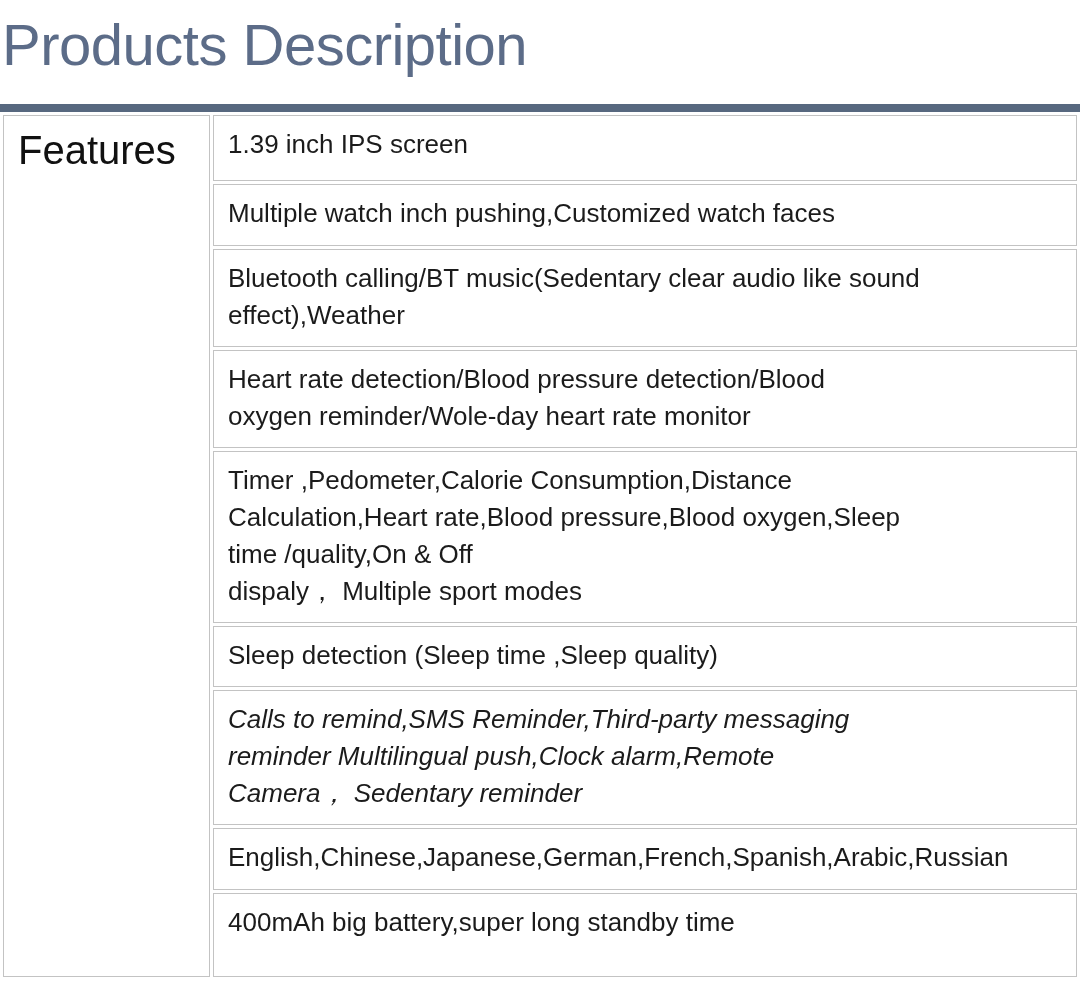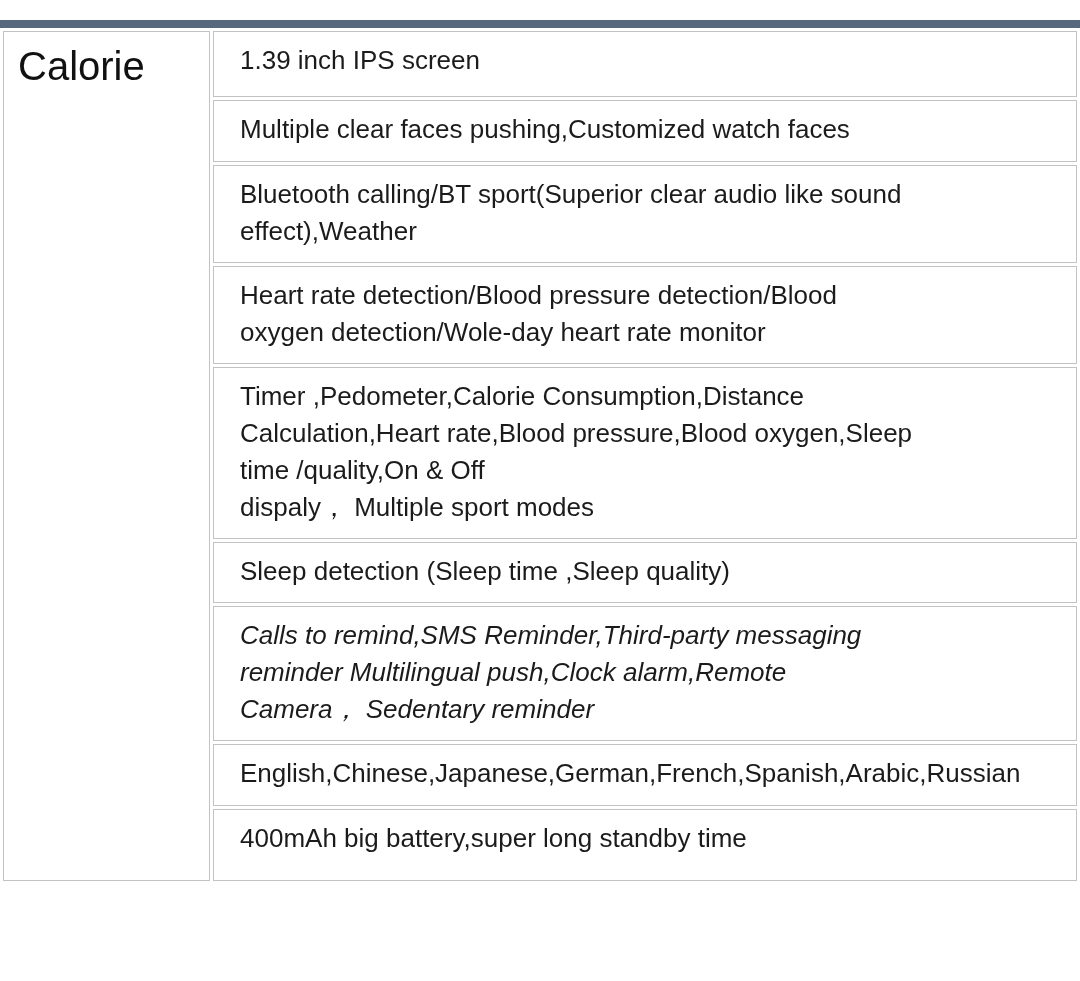--- a/index.html
+++ b/index.html
@@ -49,64 +49,65 @@
     font-size: 40px;
     line-height: 52px;
     color: #111111;
     overflow: hidden;
     white-space: nowrap;
   }
 
   td.feature-cell {
     border: 1px solid var(--table-border, #c3c3c3);
     vertical-align: top;
-    padding: 10px 15px 12px 26px;
+    padding: 10px 15px 12px 14px;
     font-size: 26px;
     line-height: 37px;
     white-space: pre-line;
     overflow: hidden;
   }
 
   td.feature-cell.nowrap { white-space: nowrap; margin-left: 48px; }
 
   
   tr:nth-child(1) td.feature-cell { height: 66px; }
   tr:nth-child(2) td.feature-cell { height: 62px; }
   tr:nth-child(3) td.feature-cell { height: 92px; }
   tr:nth-child(4) td.feature-cell { height: 90px; }
   tr:nth-child(5) td.feature-cell { height: 161px; margin-top: 19px; }
   tr:nth-child(6) td.feature-cell { height: 60px; margin-top: 16px; }
   tr:nth-child(7) td.feature-cell { height: 125px; font-style: italic; }
   tr:nth-child(8) td.feature-cell { height: 62px; }
-  tr:nth-child(9) td.feature-cell { height: 72px; }
+  tr:nth-child(9) td.feature-cell { height: 84px; }
 </style>
 </head>
 <body>
 
 <div>
 
+  <h1 class="page-title">Products Description</h1>
 
   <div class="accent-bar"></div>
 
   <table class="features-table">
     <tbody>
       <tr>
-        <td class="row-header-cell" rowspan="9">Calorie</td>
+        <td class="row-header-cell" rowspan="9">Features</td>
         <td class="feature-cell">1.39 inch IPS screen</td>
       </tr>
       <tr>
-        <td class="feature-cell">Multiple clear faces pushing,Customized watch faces</td>
+        <td class="feature-cell">Multiple watch inch pushing,Customized watch faces</td>
       </tr>
       <tr>
-        <td class="feature-cell">Bluetooth calling/BT sport(Superior clear audio like sound
+        <td class="feature-cell">Bluetooth calling/BT music(Sedentary clear audio like sound
 effect),Weather</td>
       </tr>
       <tr>
         <td class="feature-cell">Heart rate detection/Blood pressure detection/Blood
-oxygen detection/Wole-day heart rate monitor</td>
+oxygen reminder/Wole-day heart rate monitor</td>
       </tr>
       <tr>
         <td class="feature-cell">Timer ,Pedometer,Calorie Consumption,Distance
 Calculation,Heart rate,Blood pressure,Blood oxygen,Sleep
 time /quality,On &amp; Off
 dispaly， Multiple sport modes</td>
       </tr>
       <tr>
         <td class="feature-cell">Sleep detection (Sleep time ,Sleep quality)</td>
       </tr>

